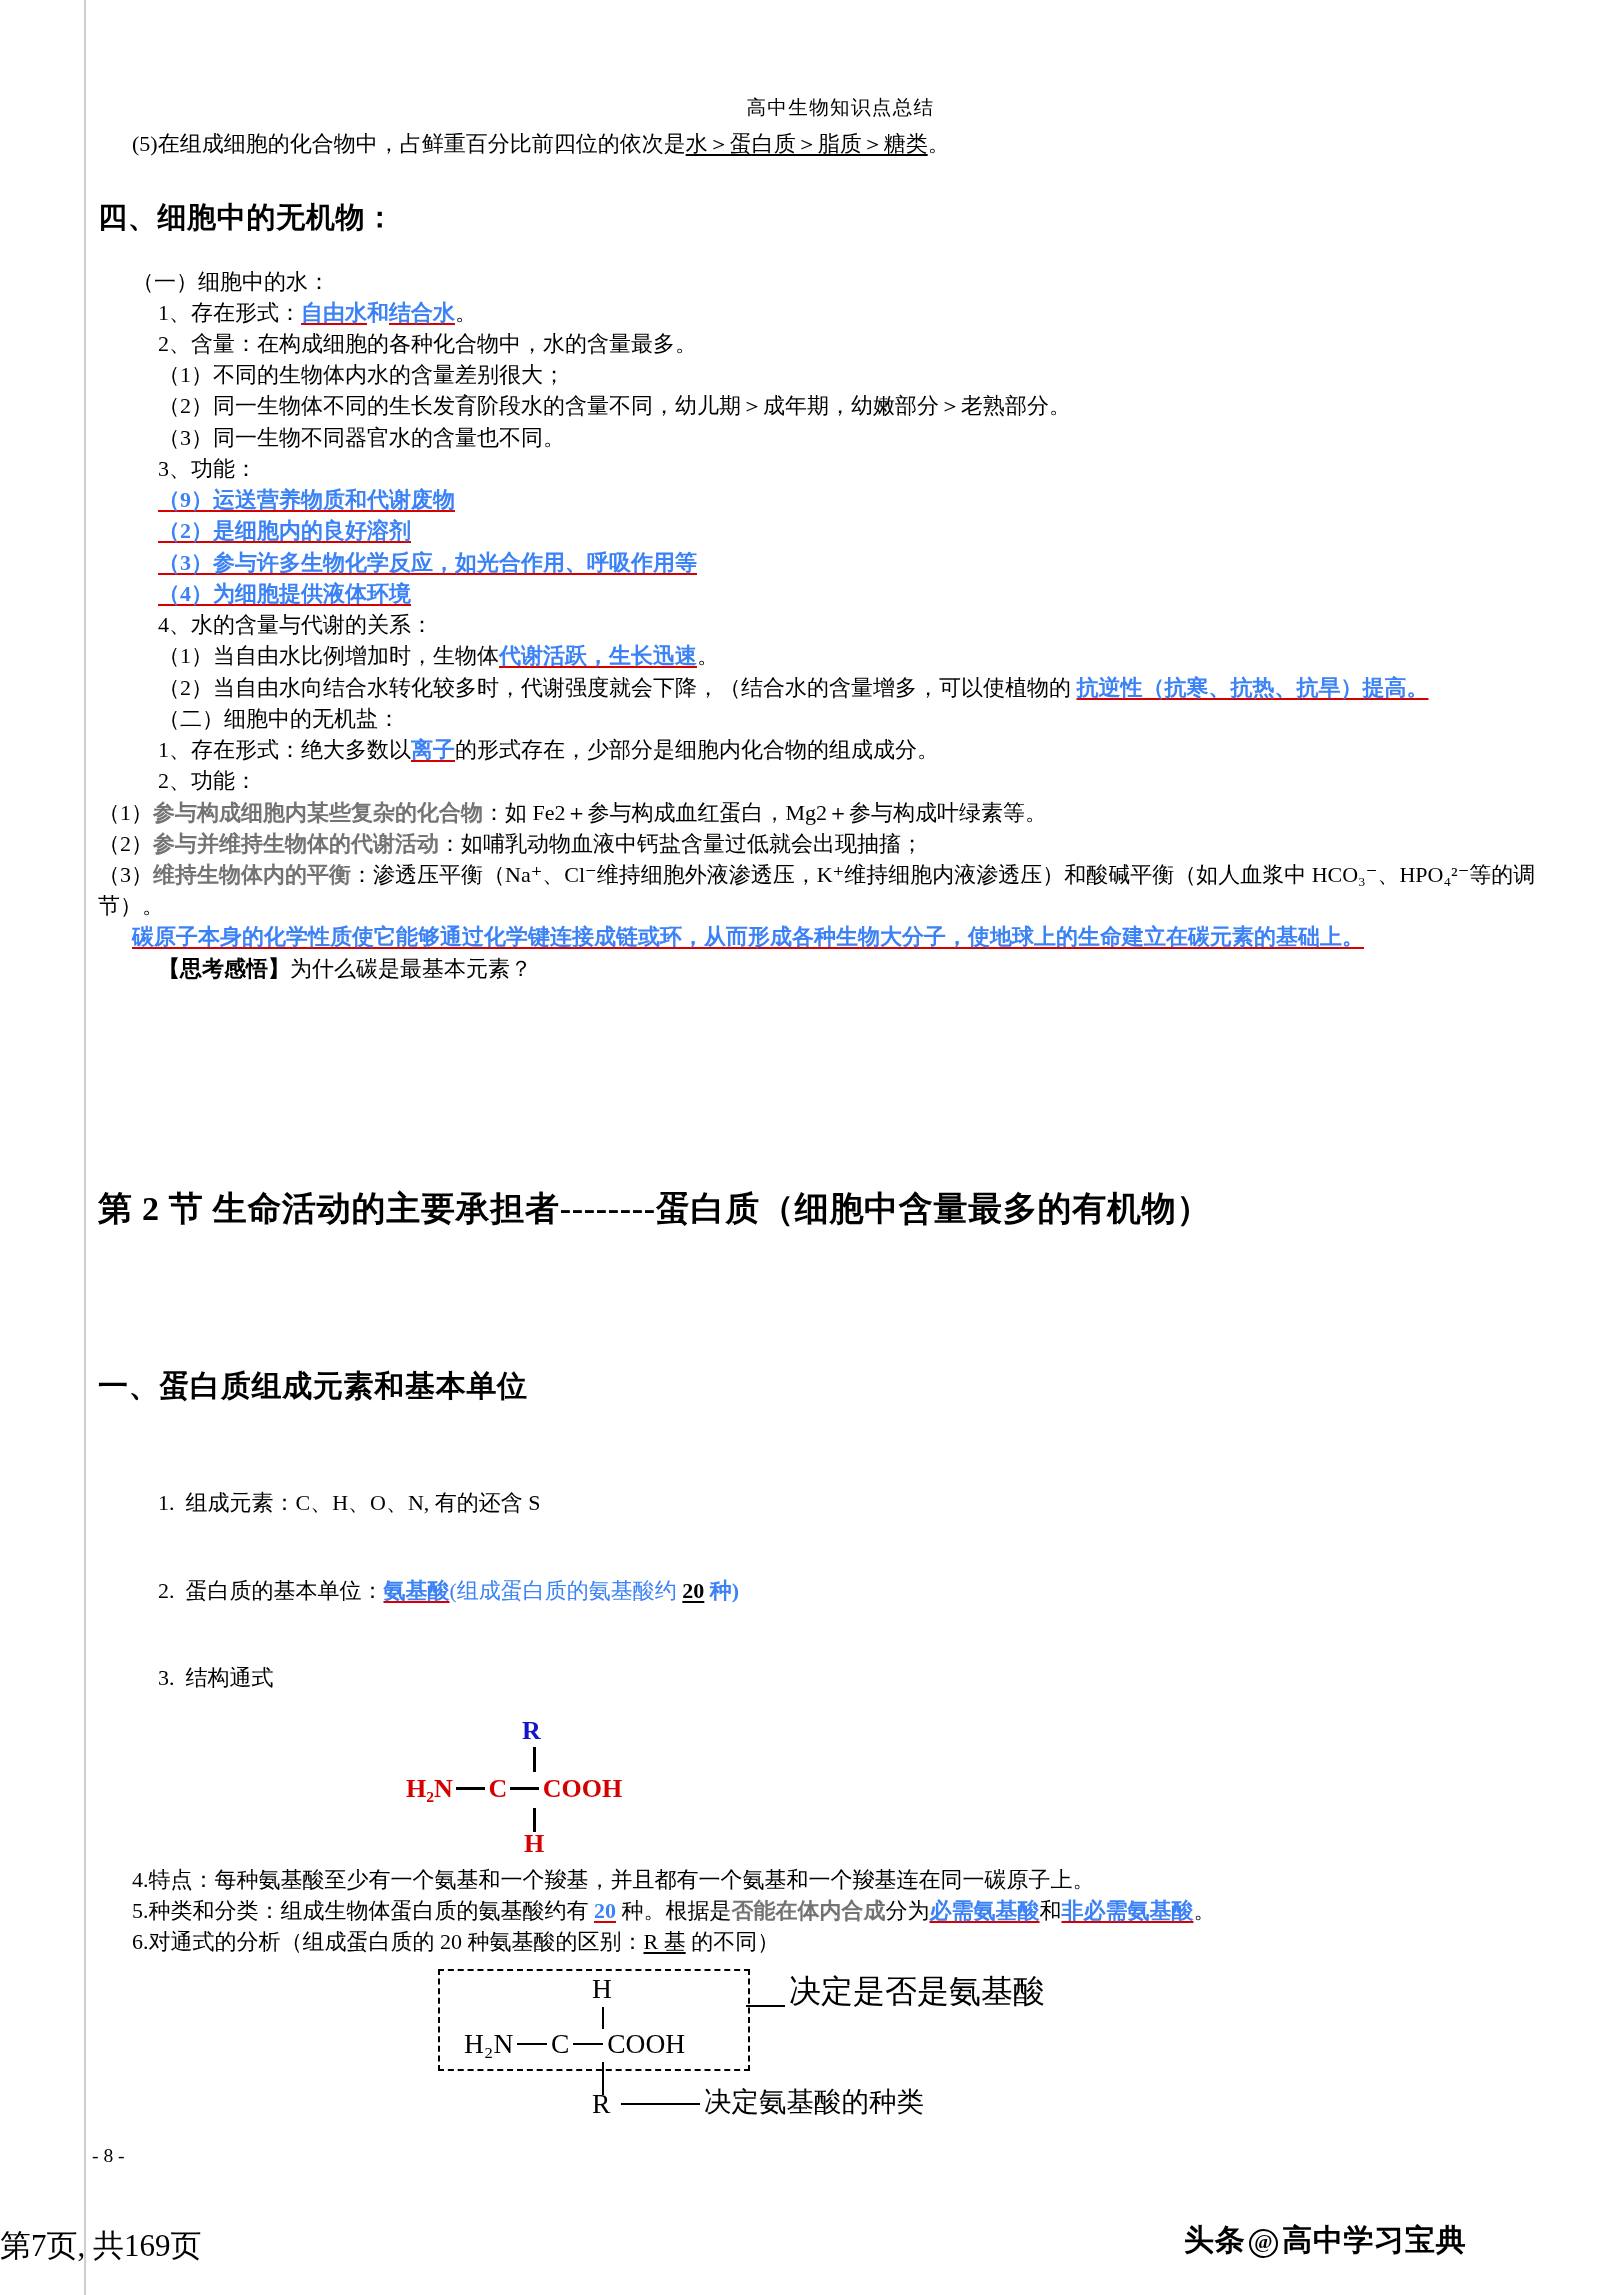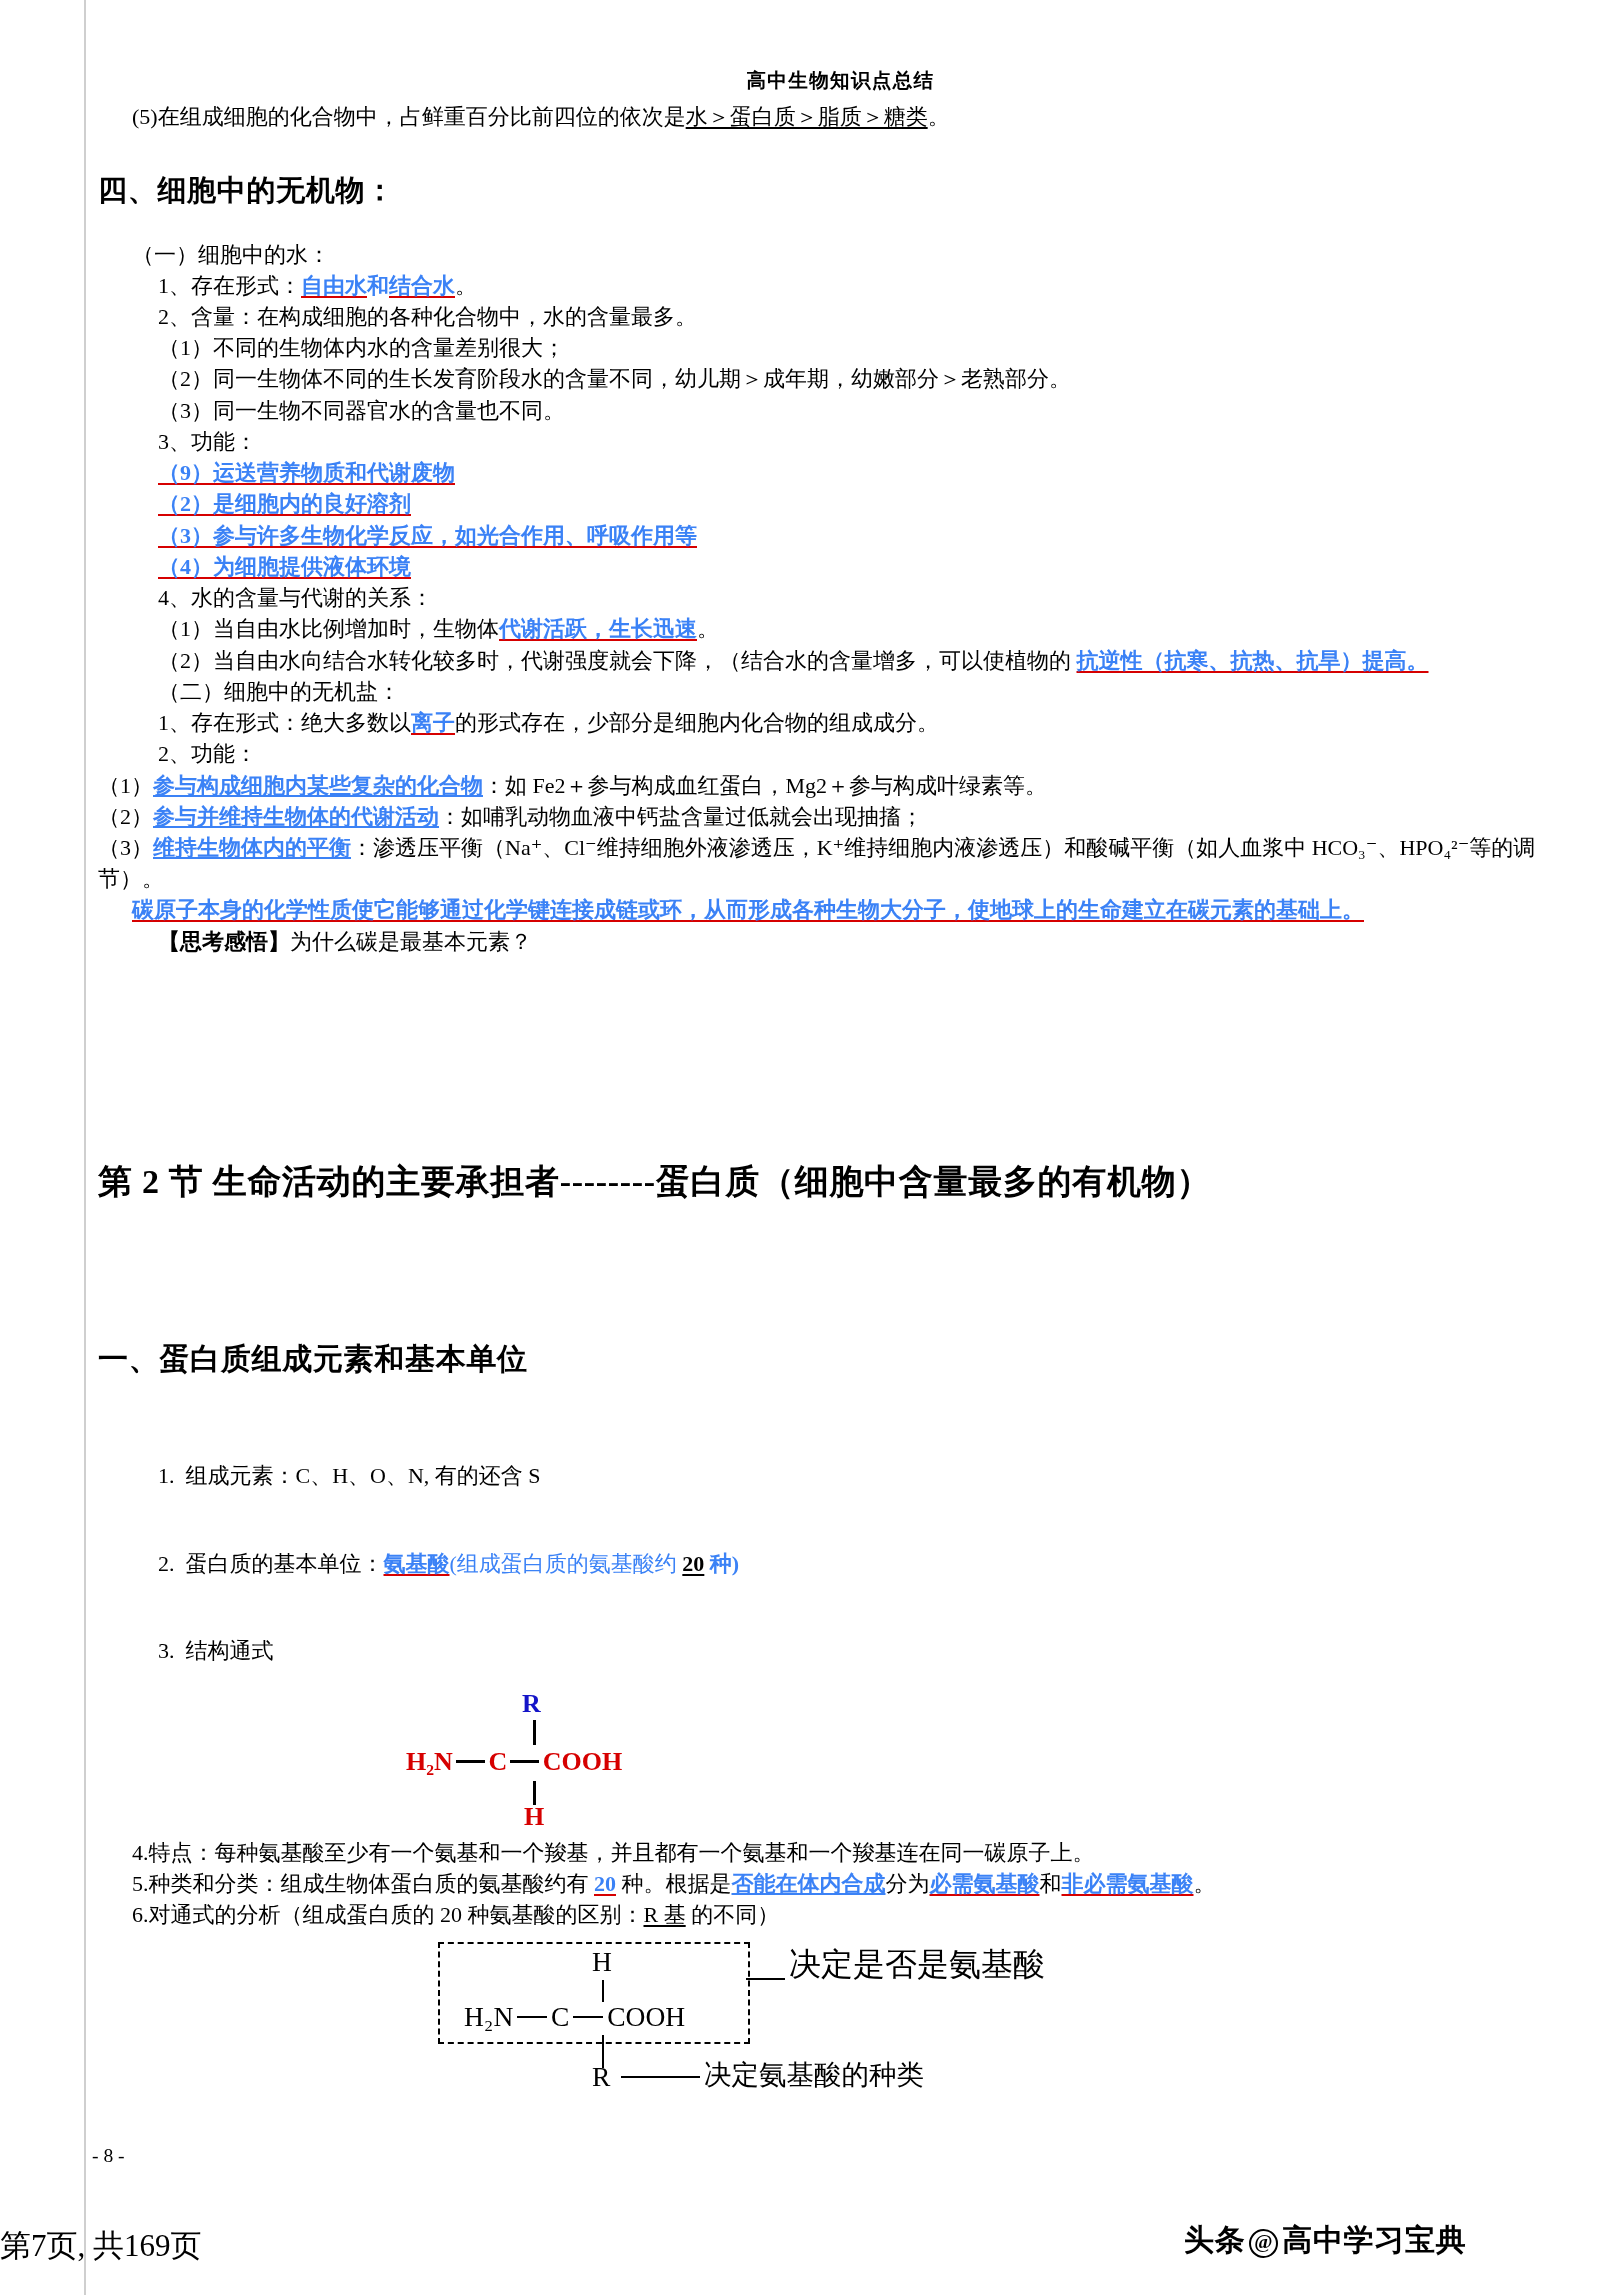--- a/index.html
+++ b/index.html
@@ -28,38 +28,38 @@
     background: #cfcfcf;
   }
   .content {
     position: absolute;
     left: 98px;
     top: 0;
     width: 1485px;
   }
   .doc-header {
     text-align: center;
-    font-weight: bold;
+    font-weight: normal;
     font-size: 19.6px;
     letter-spacing: 1.3px;
-    padding-top: 71px;
+    padding-top: 98px;
     line-height: 1;
   }
   .body-line {
     font-size: 22px;
     line-height: 1.42;
     white-space: pre-wrap;
     margin: 0;
   }
   .ind0 { padding-left: 0px; }
   .ind1 { padding-left: 34px; }
   .ind2 { padding-left: 60px; }
 
   .red { color: #3b82f6; }
-  .blue { color: #3b82f6; text-decoration: underline; }
+  .blue { color: #737373; }
   .u { text-decoration: underline; text-underline-offset: 3.3px; }
   .red.u { text-decoration-color: #d60000; }
   .k { font-weight: bold; }
 
   .h-section {
     font-size: 29px;
     font-weight: bold;
     line-height: 1.3;
     letter-spacing: 0.7px;
   }

